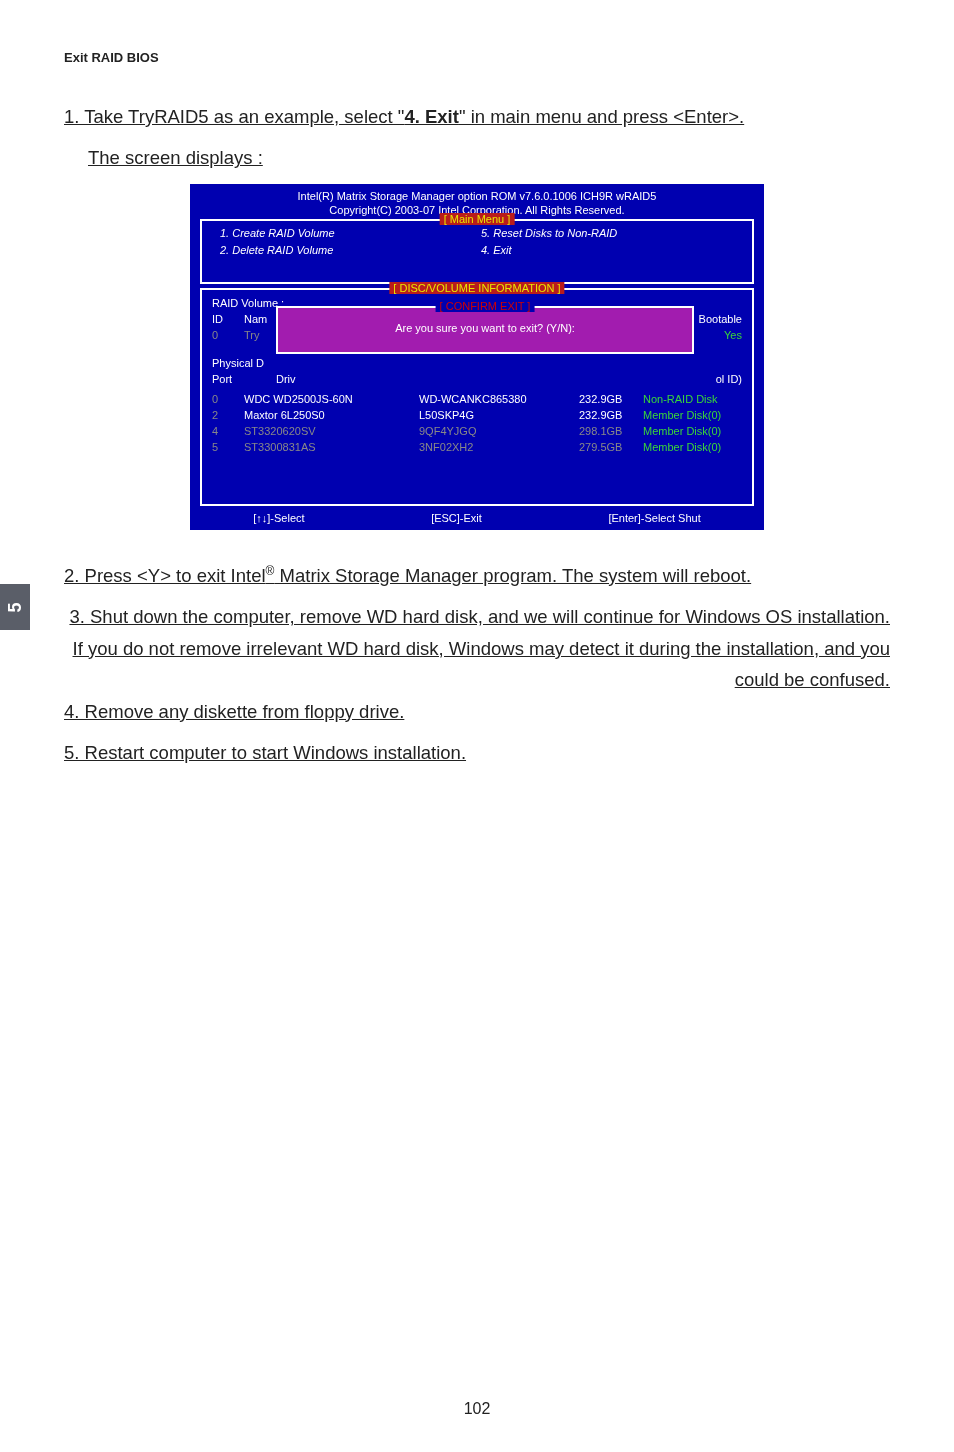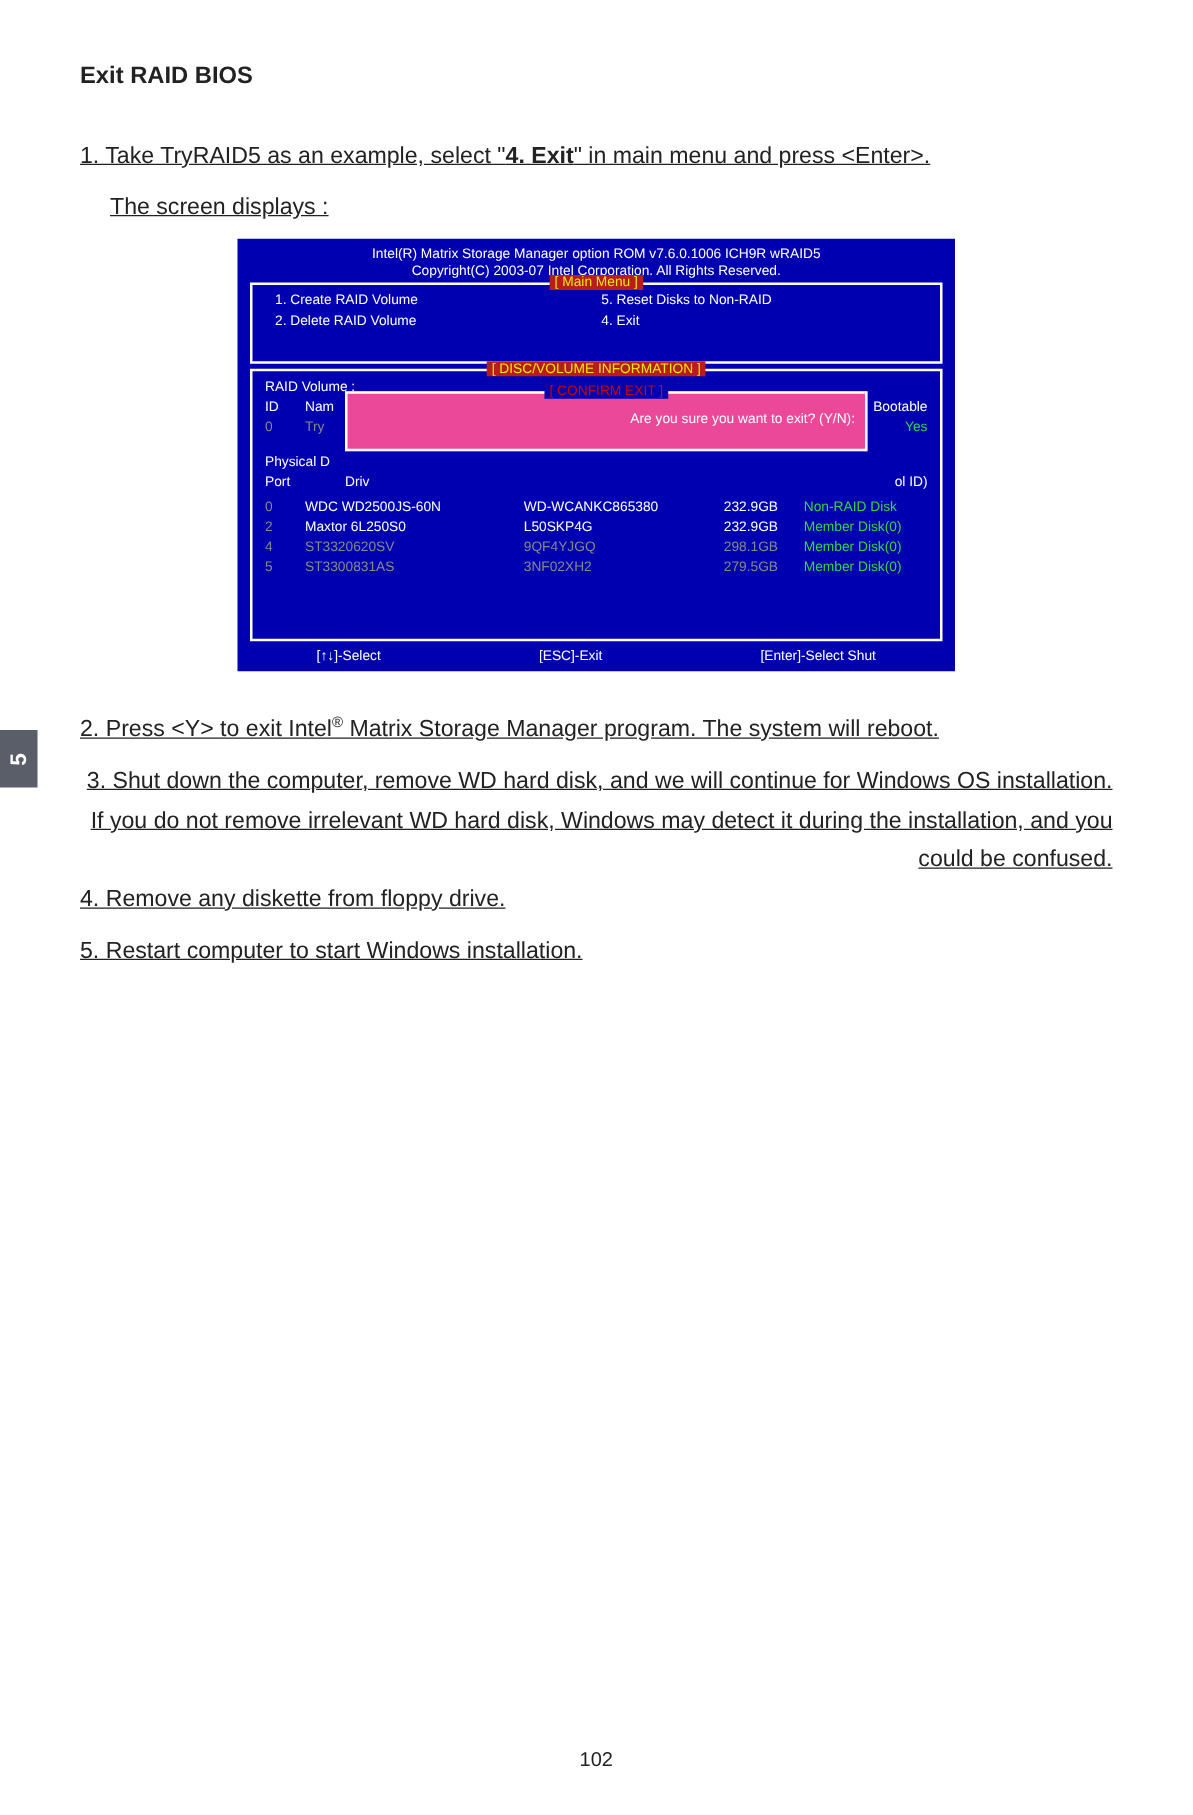--- a/index.html
+++ b/index.html
@@ -8,21 +8,21 @@
     width: 954px;
     height: 1452px;
     background: #fff;
     position: relative;
     color: #222;
   }
   .content {
     padding: 50px 64px 0 64px;
   }
   h2 {
-    font-size: 19px;
+    font-size: 13px;
     font-weight: bold;
     margin-bottom: 36px;
   }
   .body-text {
     font-size: 18.5px;
     line-height: 1.7;
     margin-bottom: 10px;
     text-decoration: underline;
   }
   .body-text .bold { font-weight: bold; }
@@ -63,31 +63,31 @@
     left: 50%;
     transform: translateX(-50%);
     background: #b91c1c;
     color: #e8e800;
     padding: 0 4px;
     white-space: nowrap;
   }
   .menu-cols {
     display: flex;
   }
-  .menu-col { flex: 1; line-height: 1.5; }
+  .menu-col { flex: 1; line-height: 1.5; font-style: italic; }
   .raid-label { line-height: 1.45; }
   .confirm-box {
     position: absolute;
     border: 2px double #fff;
-    background: #ec4899;
+    background: #a21caf;
     left: 74px;
     right: 58px;
     top: 16px;
     padding: 0 8px 18px 8px;
-    text-align: right;
+    text-align: center;
   }
   .confirm-title {
     position: absolute;
     top: -8px;
     left: 50%;
     transform: translateX(-50%);
     background: #0000b0;
     color: #d00000;
     padding: 0 4px;
     white-space: nowrap;

